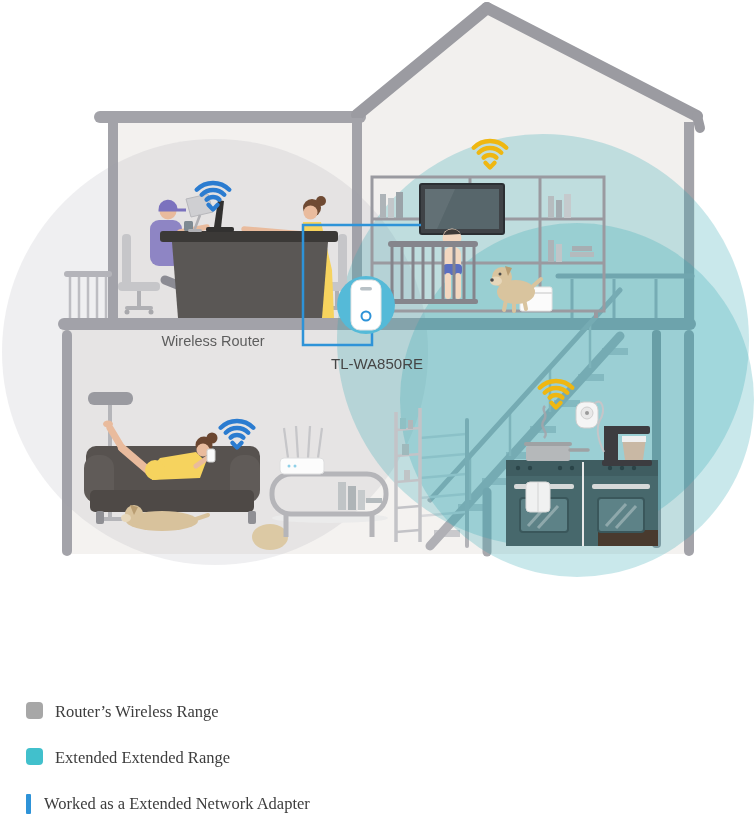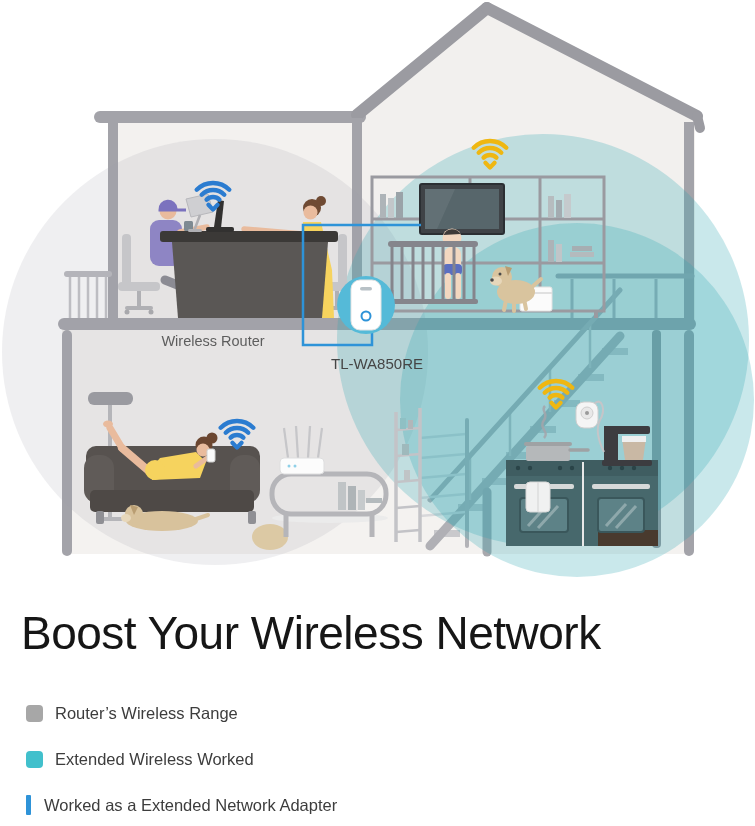--- a/index.html
+++ b/index.html
@@ -4,21 +4,21 @@
 <style>
   html,body{margin:0;padding:0;background:#ffffff;}
   body{width:755px;height:826px;position:relative;font-family:"Liberation Sans",sans-serif;overflow:hidden;}
   .stage{position:absolute;inset:0;}
   svg{display:block;}
   .headline{
     position:absolute;left:21px;top:606px;width:720px;
     font-size:46px;font-weight:500;letter-spacing:-0.5px;color:#161616;white-space:nowrap;
   }
   .legend{position:absolute;left:26px;top:702px;}
-  .legend-row{display:flex;align-items:center;height:22px;margin-bottom:24px;}
+  .legend-row{display:flex;height:22px;margin-bottom:24px;font-family:Liberation Serif, serif;}
   .sw-square{width:17px;height:17px;border-radius:4px;margin-right:12px;flex:0 0 auto;}
   .sw-gray{background:#a7a7a7;}
   .sw-teal{background:#41c0cc;}
   .sw-bar{width:5px;height:20px;border-radius:1px;background:#2e93d8;margin-right:13px;flex:0 0 auto;}
   .legend-label{font-size:16.5px;color:#3d3d3d;}
   text{font-family:"Liberation Sans",sans-serif;}
 </style>
 </head>
 <body>
 
@@ -361,30 +361,29 @@
     <circle cx="366" cy="305" r="29" fill="#55bad8"></circle>
     <rect x="351" y="280" width="30" height="50" rx="9" fill="#ffffff" stroke="#e3e3e3"></rect>
     <rect x="360" y="287" width="12" height="3.5" rx="1.75" fill="#9aa7ae" opacity="0.7"></rect>
     <circle cx="366" cy="316" r="4.5" fill="#ffffff" stroke="#2e93d8" stroke-width="2"></circle>
   </g>
 
   <text x="213" y="346" text-anchor="middle" font-size="14.5" fill="#5d5d5d">Wireless Router</text>
   <text x="377" y="369" text-anchor="middle" font-size="15" fill="#454545">TL-WA850RE</text>
 </svg>
 
-<div class="headline">Boost Your Wireless Network</div>
 
 <div class="legend">
   <div class="legend-row">
     <span class="sw-square sw-gray"></span>
     <span class="legend-label">Router’s Wireless Range</span>
   </div>
   <div class="legend-row">
     <span class="sw-square sw-teal"></span>
-    <span class="legend-label">Extended Wireless Worked</span>
+    <span class="legend-label">Extended Extended Range</span>
   </div>
   <div class="legend-row">
     <span class="sw-bar"></span>
     <span class="legend-label">Worked as a Extended Network Adapter</span>
   </div>
 </div>
 
 </div>
 
 </body></html>

